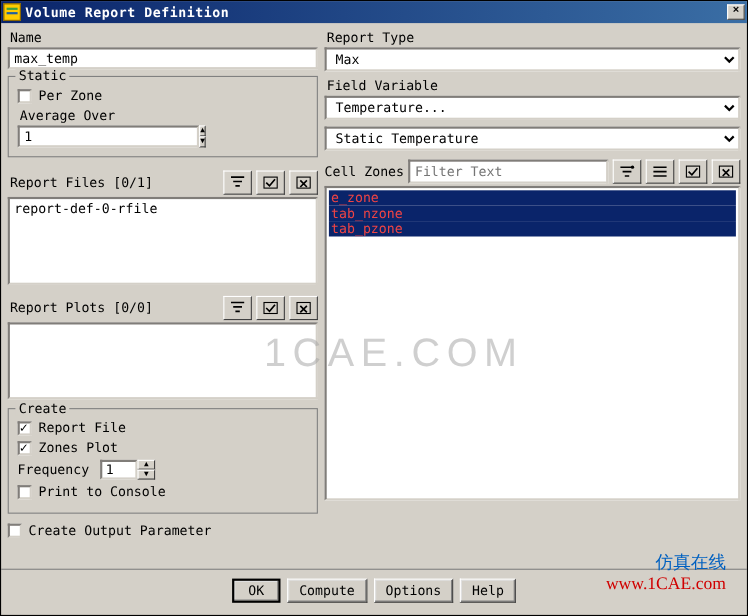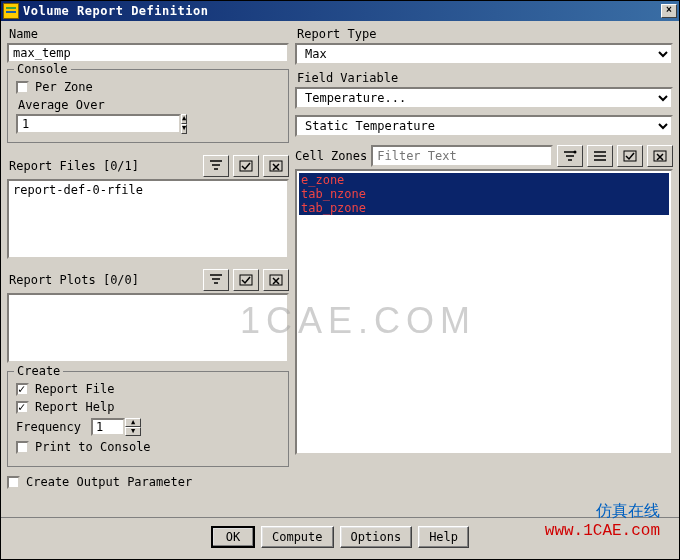--- a/index.html
+++ b/index.html
@@ -82,41 +82,41 @@
     position:relative;
   }
   .btn {
     background:#d4d0c8; border:1px solid #fff; border-right-color:#404040; border-bottom-color:#404040;
     box-shadow: inset -1px -1px 0 #808080, inset 1px 1px 0 #dfdfdf;
     padding:3px 10px; font-family:inherit; font-size:12px; min-width:44px; text-align:center;
   }
   .btn.default { border:2px solid #000; padding:2px 9px;}
   
   .watermark1 { position:absolute; left:240px; top:300px; font-size:36px; color:rgba(160,160,160,0.5); font-family:Arial; letter-spacing:6px; pointer-events:none;}
-  .watermark2 { position:absolute; right:20px; bottom:20px; font-size:16px; color:#d00000; font-family:Liberation Mono, monospace; pointer-events:none; text-align:right;}
+  .watermark2 { position:absolute; right:20px; bottom:20px; font-size:16px; color:#d00000; font-family:Liberation Serif, serif; pointer-events:none; text-align:right;}
   .watermark2 .blue{ color:#0060c0; }
 </style>
 </head>
 <body>
 
 <div class="window">
   <div class="titlebar">
     <div class="icon"></div>
     <div class="title">Volume Report Definition</div>
     <div class="title-btn">×</div>
   </div>
 
   <div class="content">
 
     <div class="col col-left">
       <div class="label">Name</div>
       <input class="text-input" value="max_temp" style="">
 
       <div class="fieldset">
-        <div class="legend">Console</div>
+        <div class="legend">Static</div>
         <div class="checkbox-row">
           <div class="chk"></div>
           <span>Per Zone</span>
         </div>
         <div class="label">Average Over</div>
         <div class="spinner">
           <input value="1" style="">
           <div class="spin-btns">
             <div class="spin-btn">▲</div>
             <div class="spin-btn">▼</div>
@@ -176,21 +176,21 @@
       <div class="listbox left2"></div>
 
       <div class="fieldset" style="margin-top:8px;">
         <div class="legend">Create</div>
         <div class="checkbox-row">
           <div class="chk checked"></div>
           <span>Report File</span>
         </div>
         <div class="checkbox-row">
           <div class="chk checked"></div>
-          <span>Report Help</span>
+          <span>Zones Plot</span>
         </div>
         <div class="checkbox-row">
           <span style="margin-right:4px;">Frequency</span>
           <div class="spinner-sm">
             <input value="1" style="">
             <div class="spin-btns">
               <div class="spin-btn">▲</div>
               <div class="spin-btn">▼</div>
             </div>
           </div>

